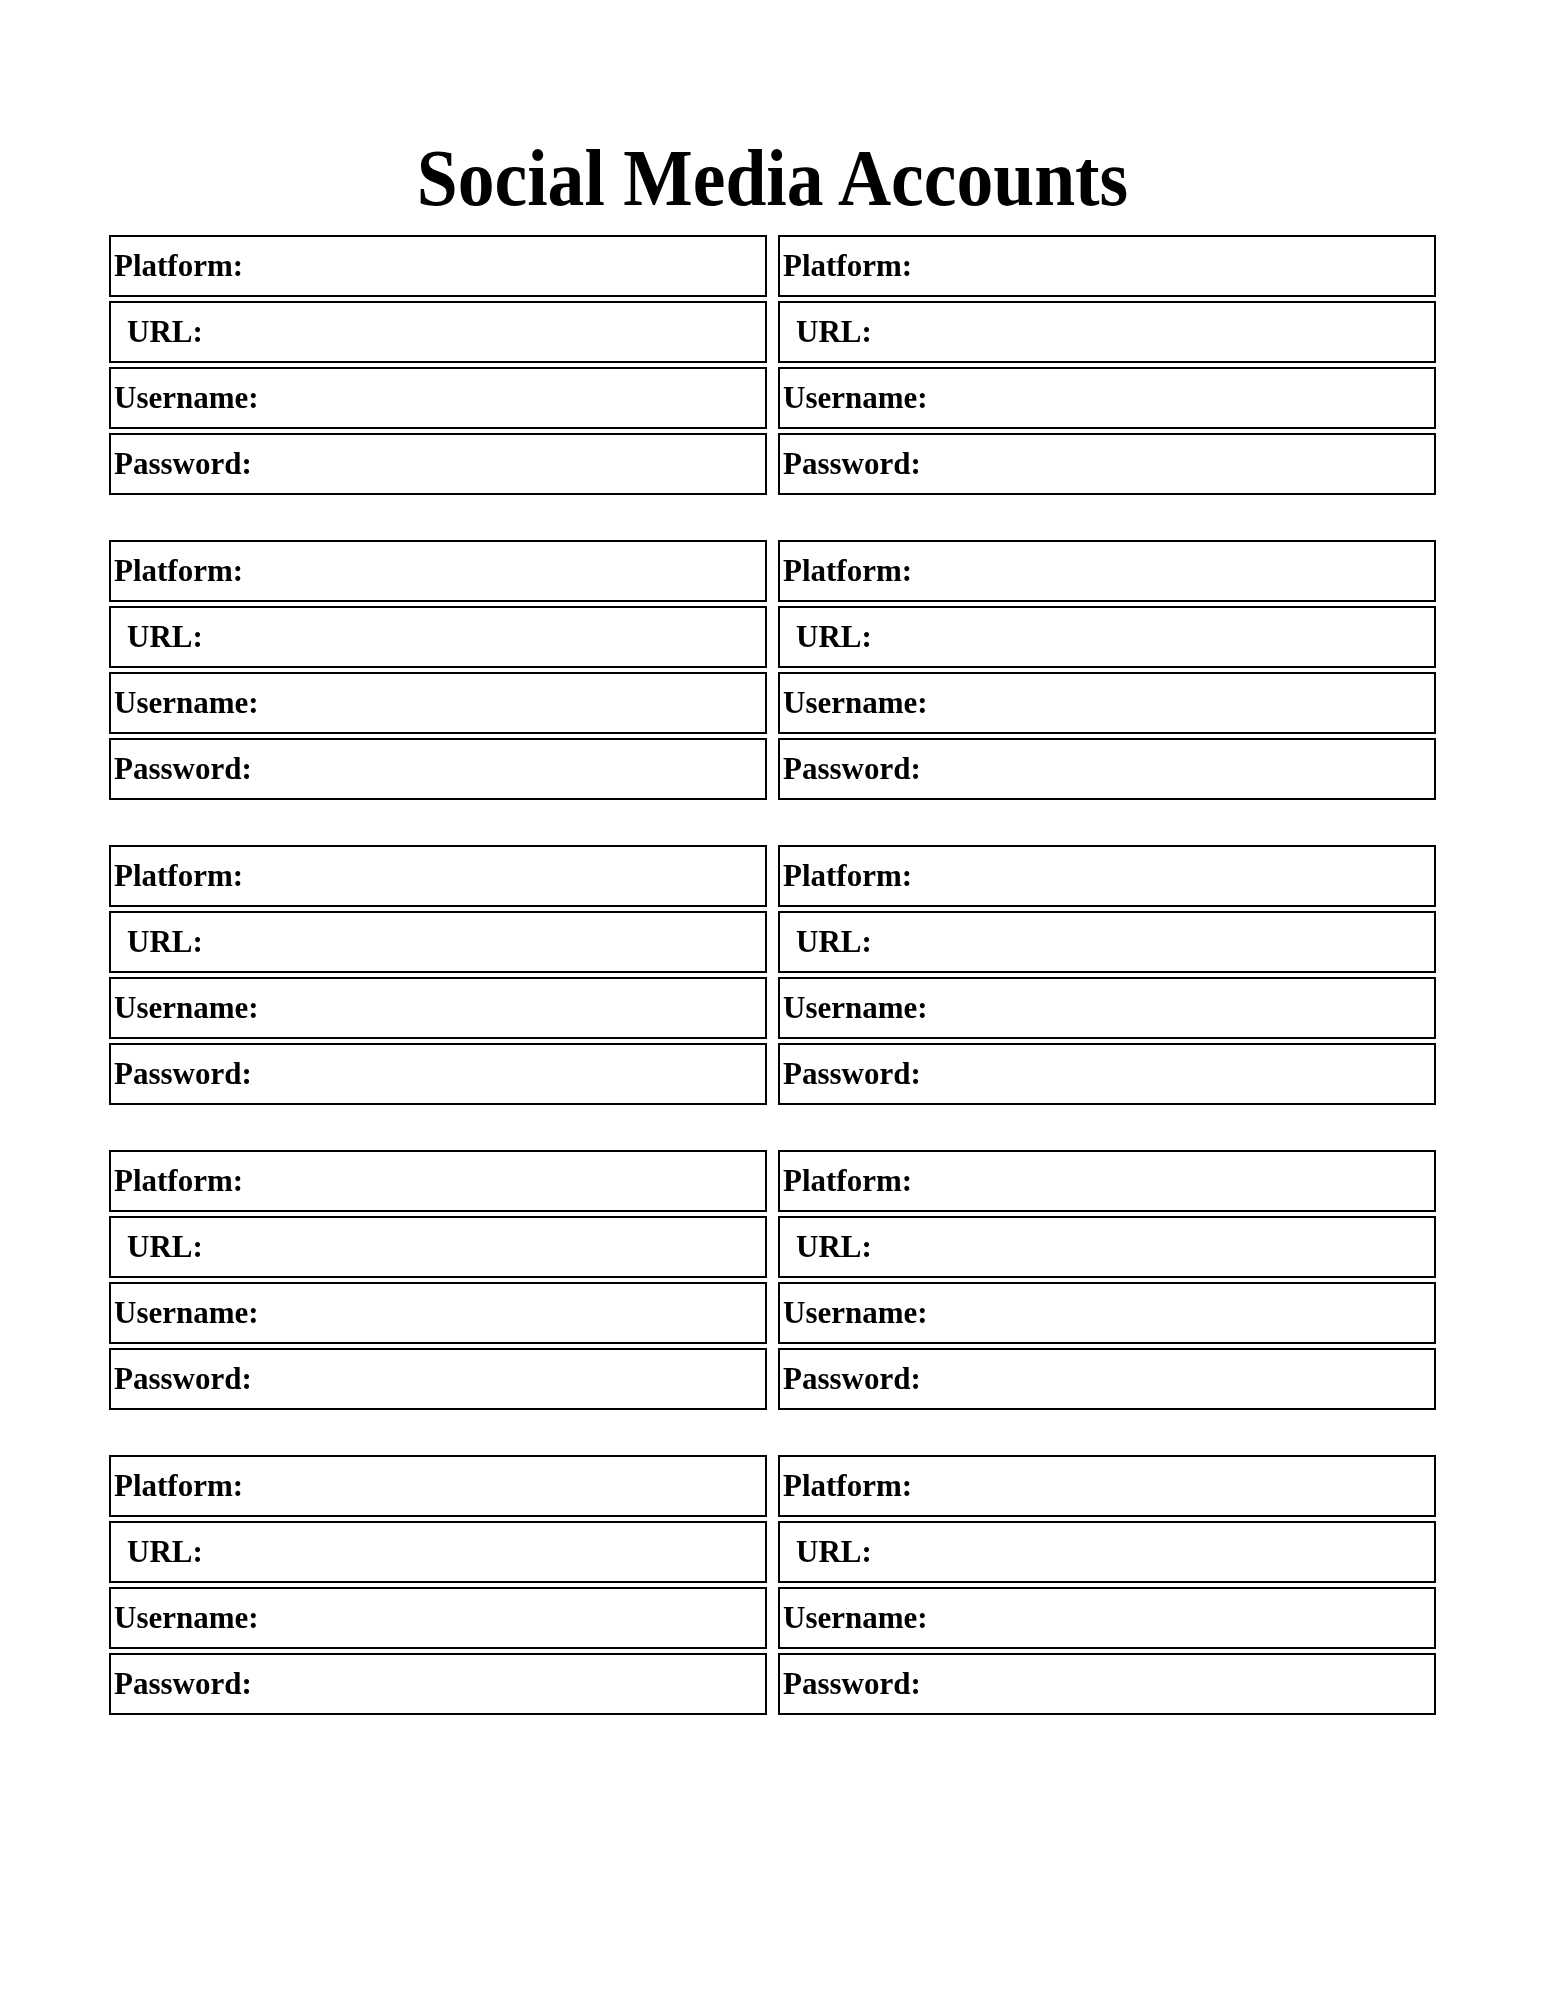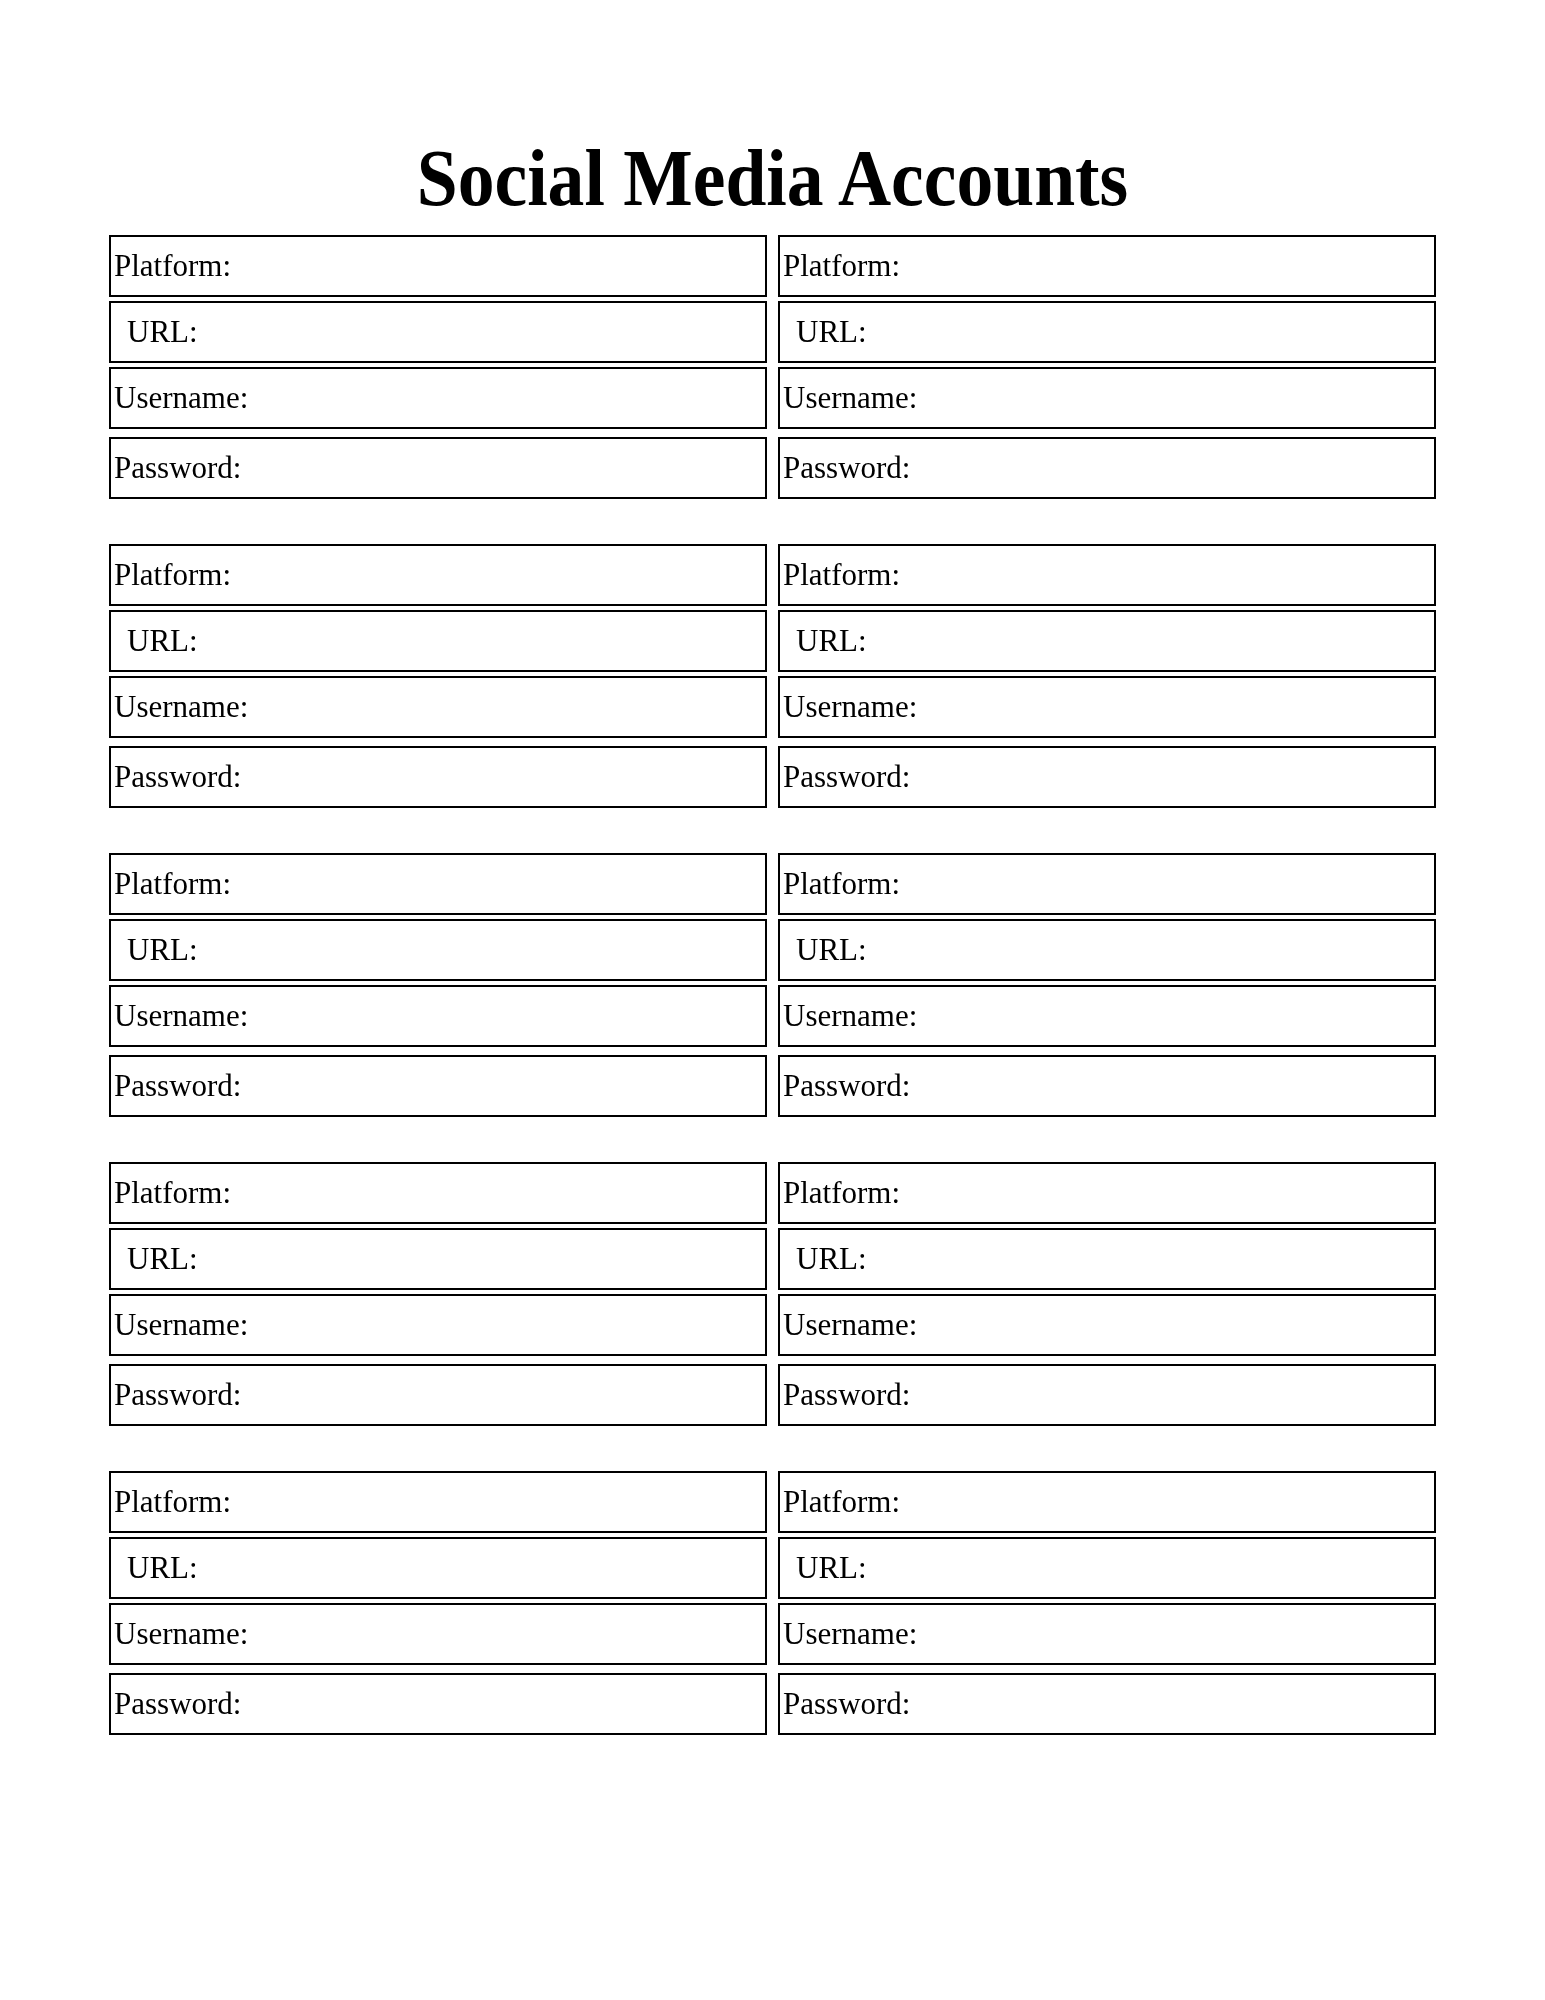--- a/index.html
+++ b/index.html
@@ -62,27 +62,27 @@
   .field-row {
     box-sizing: border-box;
     width: 658px;
     height: 62px;
     border: 2px solid #000000;
     margin-bottom: 4px;
     display: flex;
     align-items: center;
     background: #ffffff;
   }
-  .field-row:last-child { margin-bottom: 0; margin-top: 8px; }
+  .field-row:last-child { margin-bottom: 0; }
 
   .field-label {
     font-family: "Liberation Serif", "DejaVu Serif", serif;
     font-size: 31px;
     line-height: 34px;
-    font-weight: normal;
+    font-weight: bold;
     color: #000000;
     padding-left: 3px;
     white-space: nowrap;
   }
   .field-row.indented .field-label {
     padding-left: 16px;
   }
 
   .field-value {
     flex: 1 1 auto;

